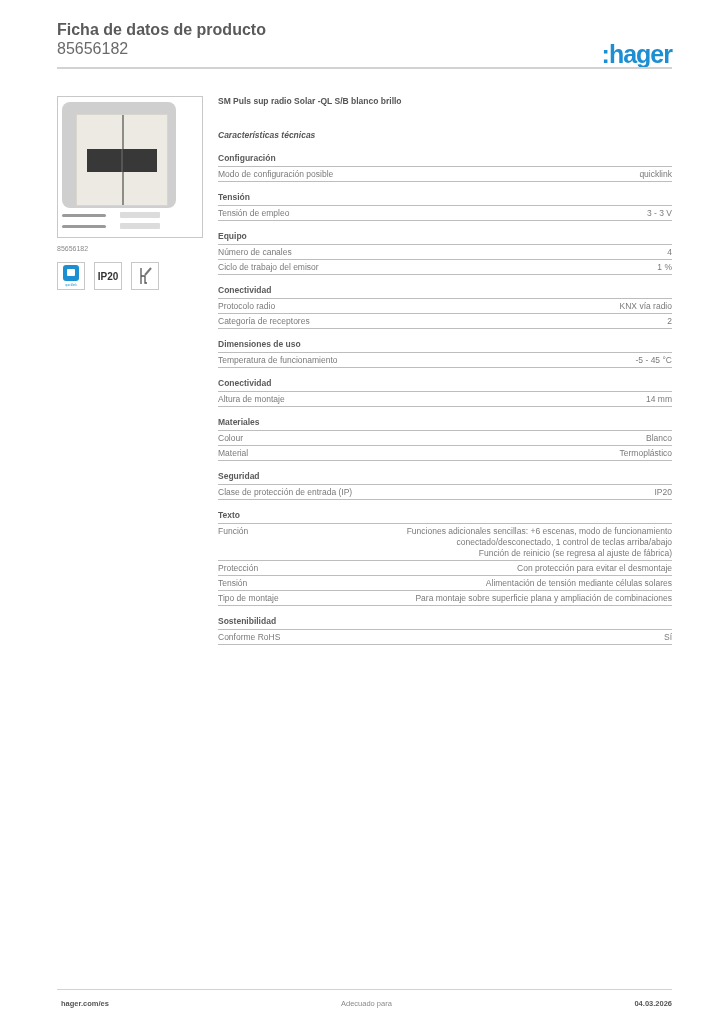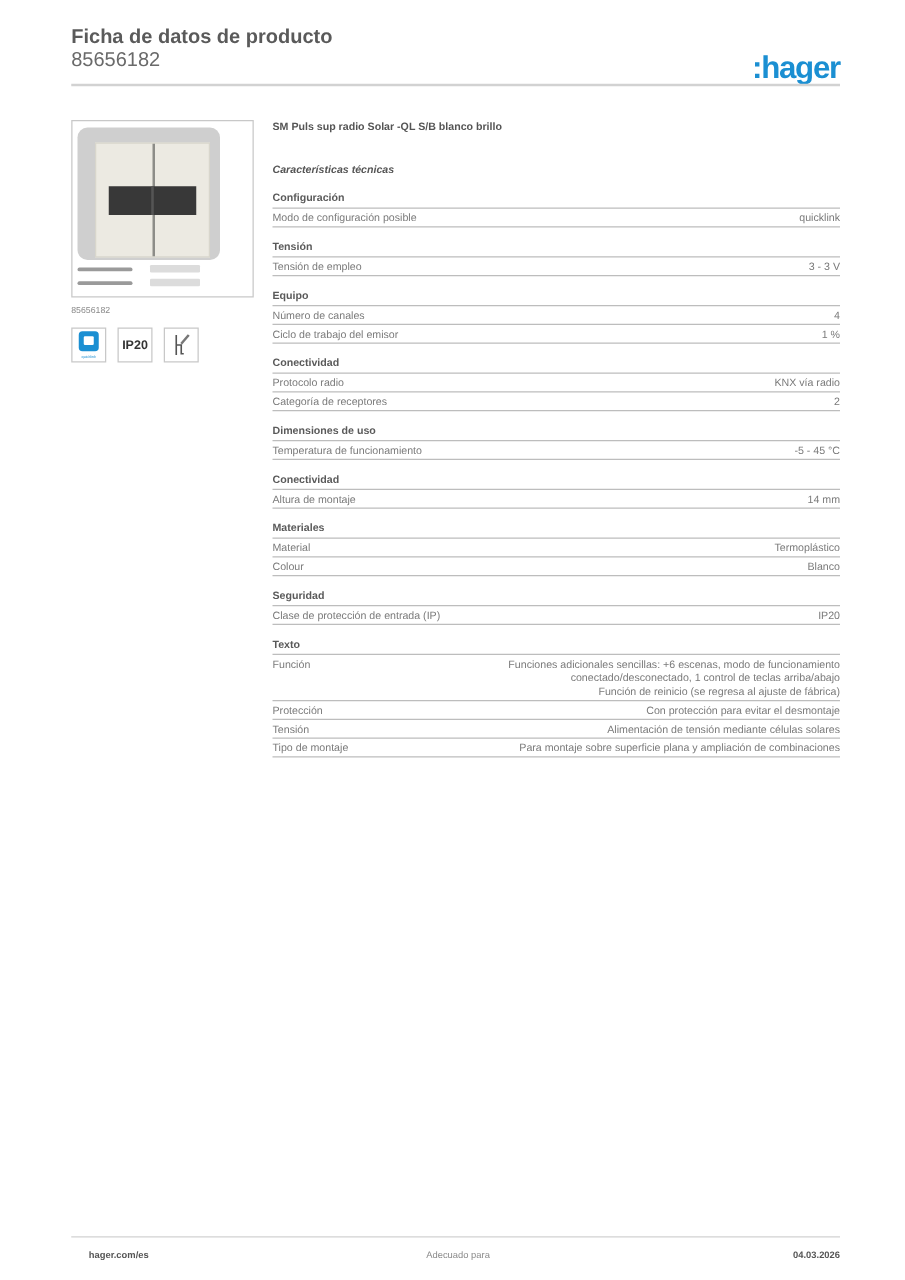--- a/index.html
+++ b/index.html
@@ -62,21 +62,21 @@
     .row {
       display: flex; justify-content: space-between; align-items: flex-start;
       font-size: 8.5px; color: #7a7a7a; line-height: 11px;
       padding: 2px 0 1px 0; border-bottom: 1px solid #bdbdbd;
     }
     .row .val { text-align: right; max-width: 330px; }
     .val-line { display: block; }
 
     .footer-rule { position: absolute; left: 57px; top: 989px; width: 615px; height: 1px; background: #d2d2d2; }
     .footer { position: absolute; left: 57px; top: 999px; width: 615px; font-size: 7.5px; height: 12px; }
-    .footer-left { position: absolute; left: 14px; font-weight: bold; color: #555; text-align: center; }
+    .footer-left { position: absolute; left: 4px; font-weight: bold; color: #555; text-align: center; }
     .footer-center { position: absolute; left: 284px; color: #8a8a8a; }
     .footer-right { position: absolute; right: 0; font-weight: bold; color: #555; }
   </style>
 </head>
 <body>
 
 <div class="header">
   <div class="doc-title">Ficha de datos de producto</div>
   <div class="doc-number">85656182</div>
   <div class="logo">:hager</div>
@@ -184,29 +184,29 @@
         <div class="row">
           <span class="lab">Altura de montaje</span>
           <span class="val">
             <span class="val-line">14 mm</span>
           </span>
         </div>
       </div>
       <div class="group">
         <div class="group-head">Materiales</div>
         <div class="row">
+          <span class="lab">Colour</span>
+          <span class="val">
+            <span class="val-line">Blanco</span>
+          </span>
+        </div>
+        <div class="row">
           <span class="lab">Material</span>
           <span class="val">
             <span class="val-line">Termoplástico</span>
-          </span>
-        </div>
-        <div class="row">
-          <span class="lab">Colour</span>
-          <span class="val">
-            <span class="val-line">Blanco</span>
           </span>
         </div>
       </div>
       <div class="group">
         <div class="group-head">Seguridad</div>
         <div class="row">
           <span class="lab">Clase de protección de entrada (IP)</span>
           <span class="val">
             <span class="val-line">IP20</span>
           </span>
@@ -231,20 +231,29 @@
         <div class="row">
           <span class="lab">Tensión</span>
           <span class="val">
             <span class="val-line">Alimentación de tensión mediante células solares</span>
           </span>
         </div>
         <div class="row">
           <span class="lab">Tipo de montaje</span>
           <span class="val">
             <span class="val-line">Para montaje sobre superficie plana y ampliación de combinaciones</span>
+          </span>
+        </div>
+      </div>
+      <div class="group">
+        <div class="group-head">Sostenibilidad</div>
+        <div class="row">
+          <span class="lab">Conforme RoHS</span>
+          <span class="val">
+            <span class="val-line">Sí</span>
           </span>
         </div>
       </div>
     </div>
 </div>
 
 <div class="footer-rule"></div>
 <div class="footer">
   <span class="footer-left">hager.com/es</span>
   <span class="footer-center">Adecuado para</span>

